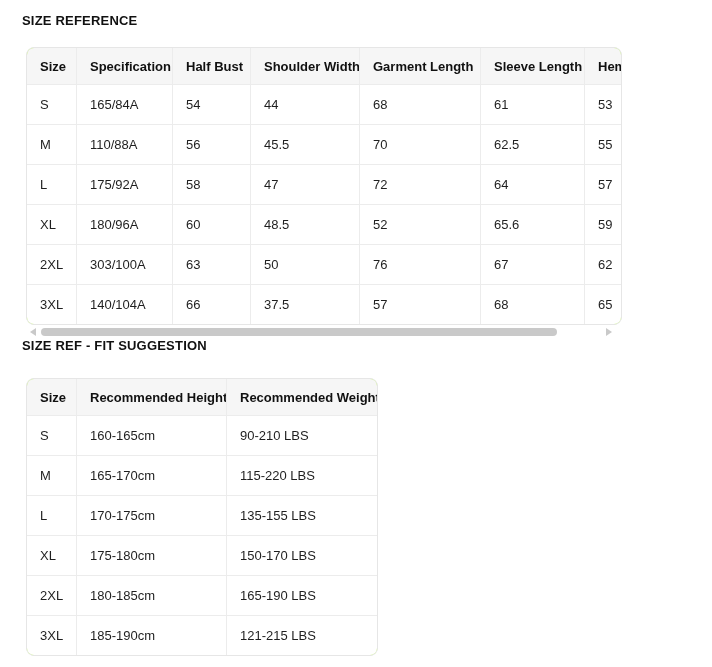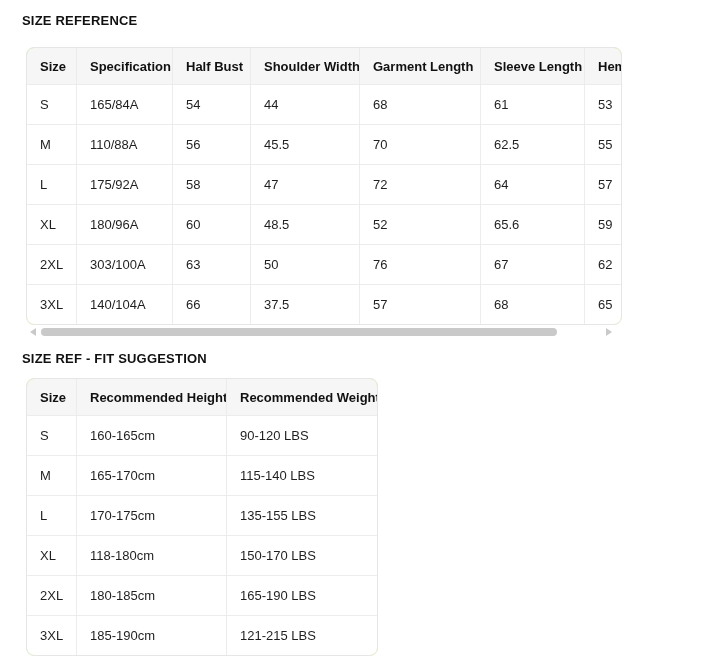--- a/index.html
+++ b/index.html
@@ -24,21 +24,21 @@
   .section-title {
     position: absolute;
     left: 22px;
     font-size: 13px;
     font-weight: 700;
     color: var(--title-color);
     letter-spacing: 0.2px;
     white-space: nowrap;
   }
   #size-ref-title { top: 13px; }
-  #fit-title { top: 351px; }
+  #fit-title { top: 338px; }
 
   .table-clip {
     position: absolute;
     left: 26px;
     border: 1px solid var(--border-color);
     border-radius: 8px;
     overflow: hidden;
     background: #bef264;
   }
   #size-ref-clip { top: 47px; width: 594px; }
@@ -218,35 +218,35 @@
       <tr>
           <th>Size</th>
           <th>Recommended Height</th>
           <th>Recommended Weight</th>
         </tr>
     </thead>
     <tbody>
         <tr>
           <td>S</td>
           <td>160-165cm</td>
-          <td>90-120 LBS</td>
+          <td>90-210 LBS</td>
         </tr>
         <tr>
           <td>M</td>
           <td>165-170cm</td>
-          <td>115-140 LBS</td>
+          <td>115-220 LBS</td>
         </tr>
         <tr>
           <td>L</td>
           <td>170-175cm</td>
           <td>135-155 LBS</td>
         </tr>
         <tr>
           <td>XL</td>
-          <td>118-180cm</td>
+          <td>175-180cm</td>
           <td>150-170 LBS</td>
         </tr>
         <tr>
           <td>2XL</td>
           <td>180-185cm</td>
           <td>165-190 LBS</td>
         </tr>
         <tr>
           <td>3XL</td>
           <td>185-190cm</td>

